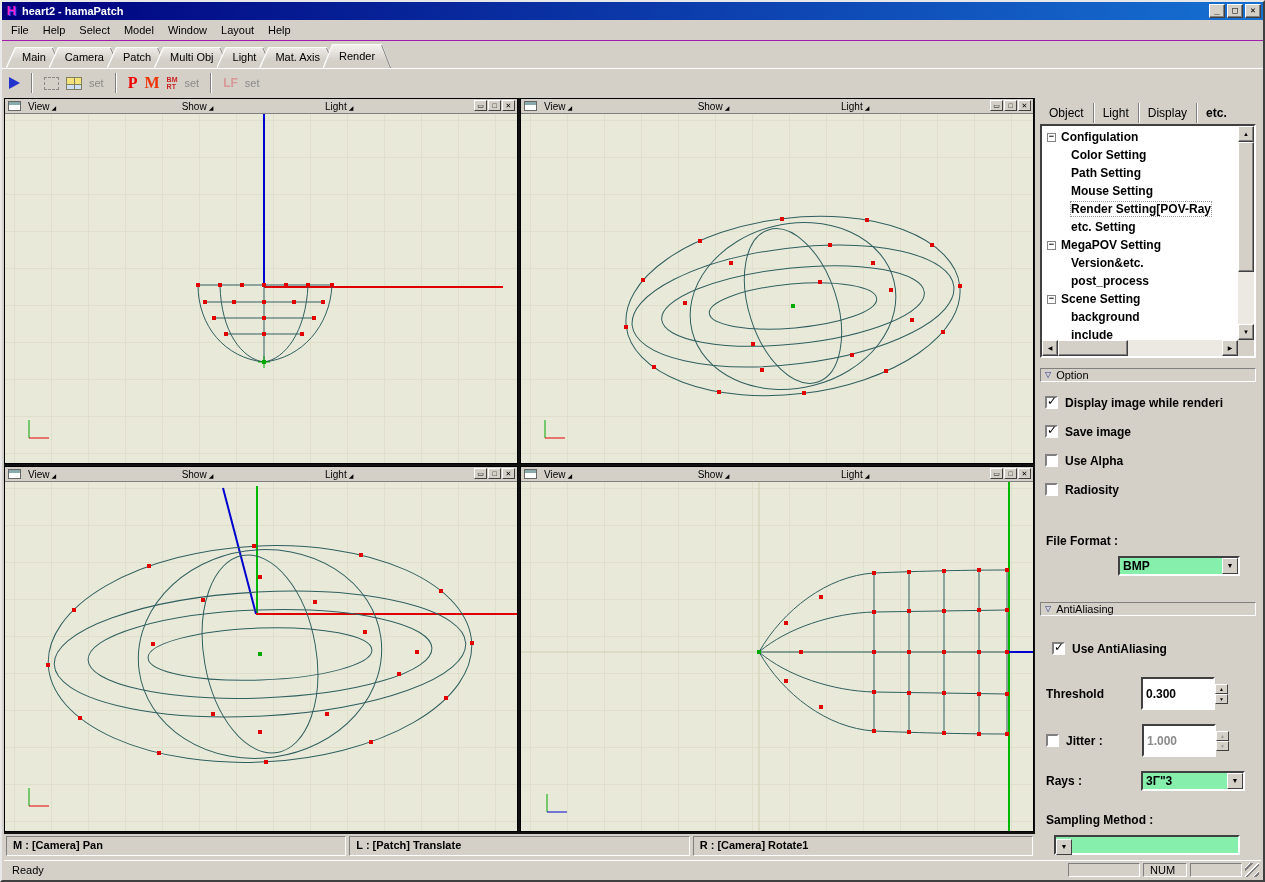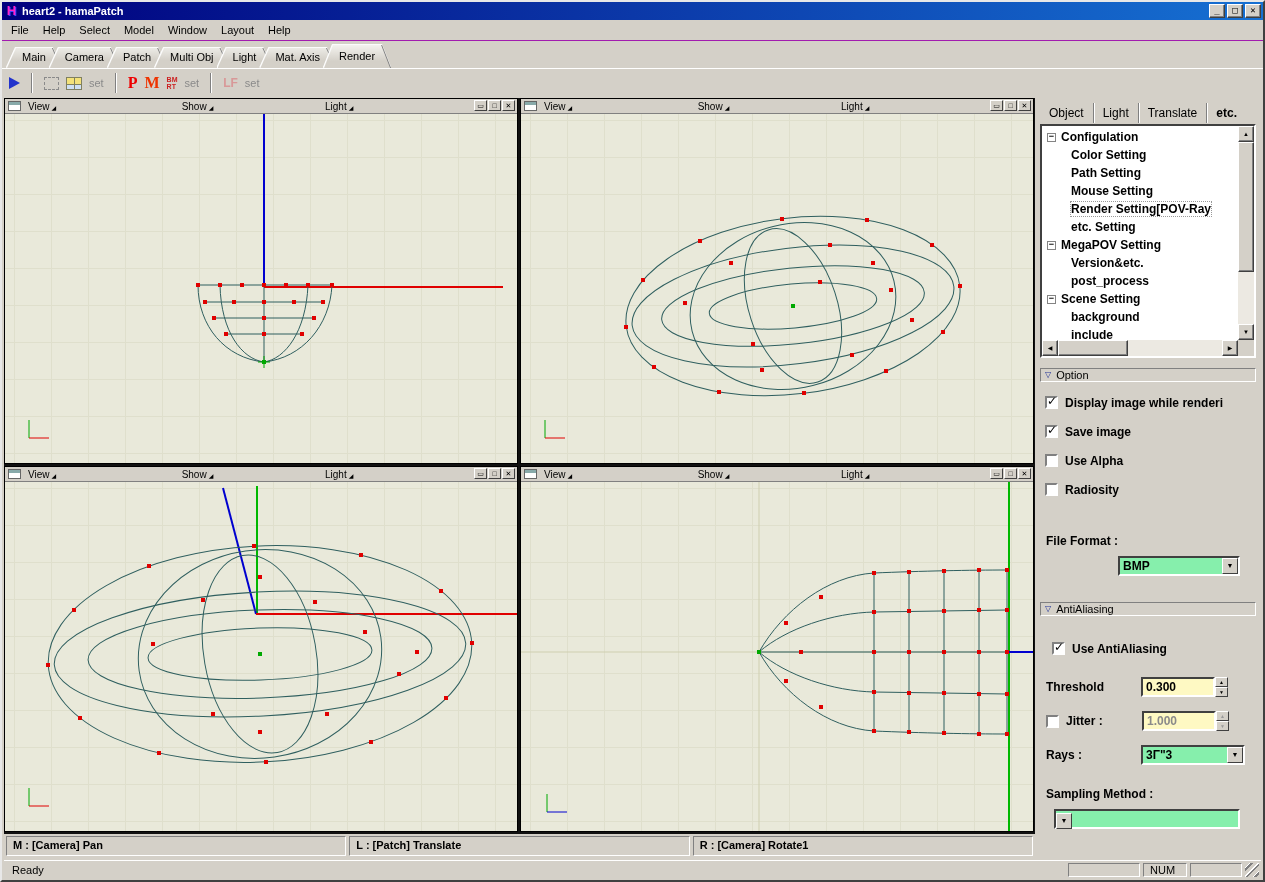--- a/index.html
+++ b/index.html
@@ -88,21 +88,21 @@
   .section-header { margin-top:10px; height:14px; border:1px solid; border-color:#808080 #fff #fff #808080; display:flex; align-items:center; padding:0 4px; gap:5px; font-size:11px; }
   .section-header .tri-down { color:#223399; font-size:8px; line-height:8px; }
   .cb-row { display:flex; align-items:center; gap:7px; margin:12px 0 0 5px; font-weight:bold; height:17px; white-space:nowrap; }
   .checkbox { width:13px; height:13px; background:#fff; border:2px solid; border-color:#808080 #fff #fff #808080; position:relative; flex:none; }
   .checkbox.checked::after { content:"✓"; position:absolute; top:-4px; left:0; font-size:12px; font-weight:bold; color:#000; }
   .label-row { font-weight:bold; margin-left:6px; }
   .combo { display:flex; height:20px; background:#86efac; border:2px solid; border-color:#404040 #fff #fff #404040; }
   .combo .val { flex:1; padding:1px 3px; font-weight:bold; white-space:nowrap; overflow:hidden; }
   .combo .cbtn { width:16px; background:#d4d0c8; border:1px solid; border-color:#fff #404040 #404040 #fff; font-size:7px; line-height:14px; text-align:center; flex:none; }
   .field-row { display:flex; align-items:center; margin-left:6px; font-weight:bold; }
-  .field { width:74px; height:20px; background:#fef9c3; border:2px solid; border-color:#404040 #fff #fff #404040; font:bold 12px "Liberation Sans",sans-serif; padding:0 3px; }
+  .field { width:74px; height:33px; background:#ffffff; border:2px solid; border-color:#404040 #fff #fff #404040; font:bold 12px "Liberation Sans",sans-serif; padding:0 3px; }
   .field.disabled { color:#8a8a8a; }
   .spin { width:13px; height:20px; display:flex; flex-direction:column; flex:none; }
   .spin .sbtn { flex:1; background:#d4d0c8; border:1px solid; border-color:#fff #404040 #404040 #fff; font-size:5px; line-height:8px; text-align:center; }
   .spin.disabled .sbtn { color:#9a9a9a; }
 
   
   .statusbar { position:absolute; left:2px; right:2px; bottom:2px; height:18px; background:#d4d0c8; display:flex; align-items:center; gap:3px; border-top:1px solid #fff; padding:1px 2px; }
   .status-main { flex:1; padding:1px 6px; }
   .status-cell { height:14px; border:1px solid; border-color:#808080 #fff #fff #808080; padding:0 6px; line-height:13px; }
   .sc-1 { width:72px; } .sc-num { width:44px; } .sc-3 { width:52px; }
@@ -444,21 +444,21 @@
         <div class="mouse-cell">M : [Camera] Pan</div>
         <div class="mouse-cell">L : [Patch] Translate</div>
         <div class="mouse-cell">R : [Camera] Rotate1</div>
       </div>
     </div>
 
     <div class="panel">
       <div class="panel-tabs">
         <span class="panel-tab">Object</span>
         <span class="panel-tab">Light</span>
-        <span class="panel-tab">Translate</span>
+        <span class="panel-tab">Display</span>
         <span class="panel-tab active">etc.</span>
       </div>
 
       <div class="tree">
         <div class="tree-rows">
           <div class="tree-row level0">
               <span class="expander"></span>
               <span class="tree-label">Configulation</span>
             </div>
           <div class="tree-row level1">

